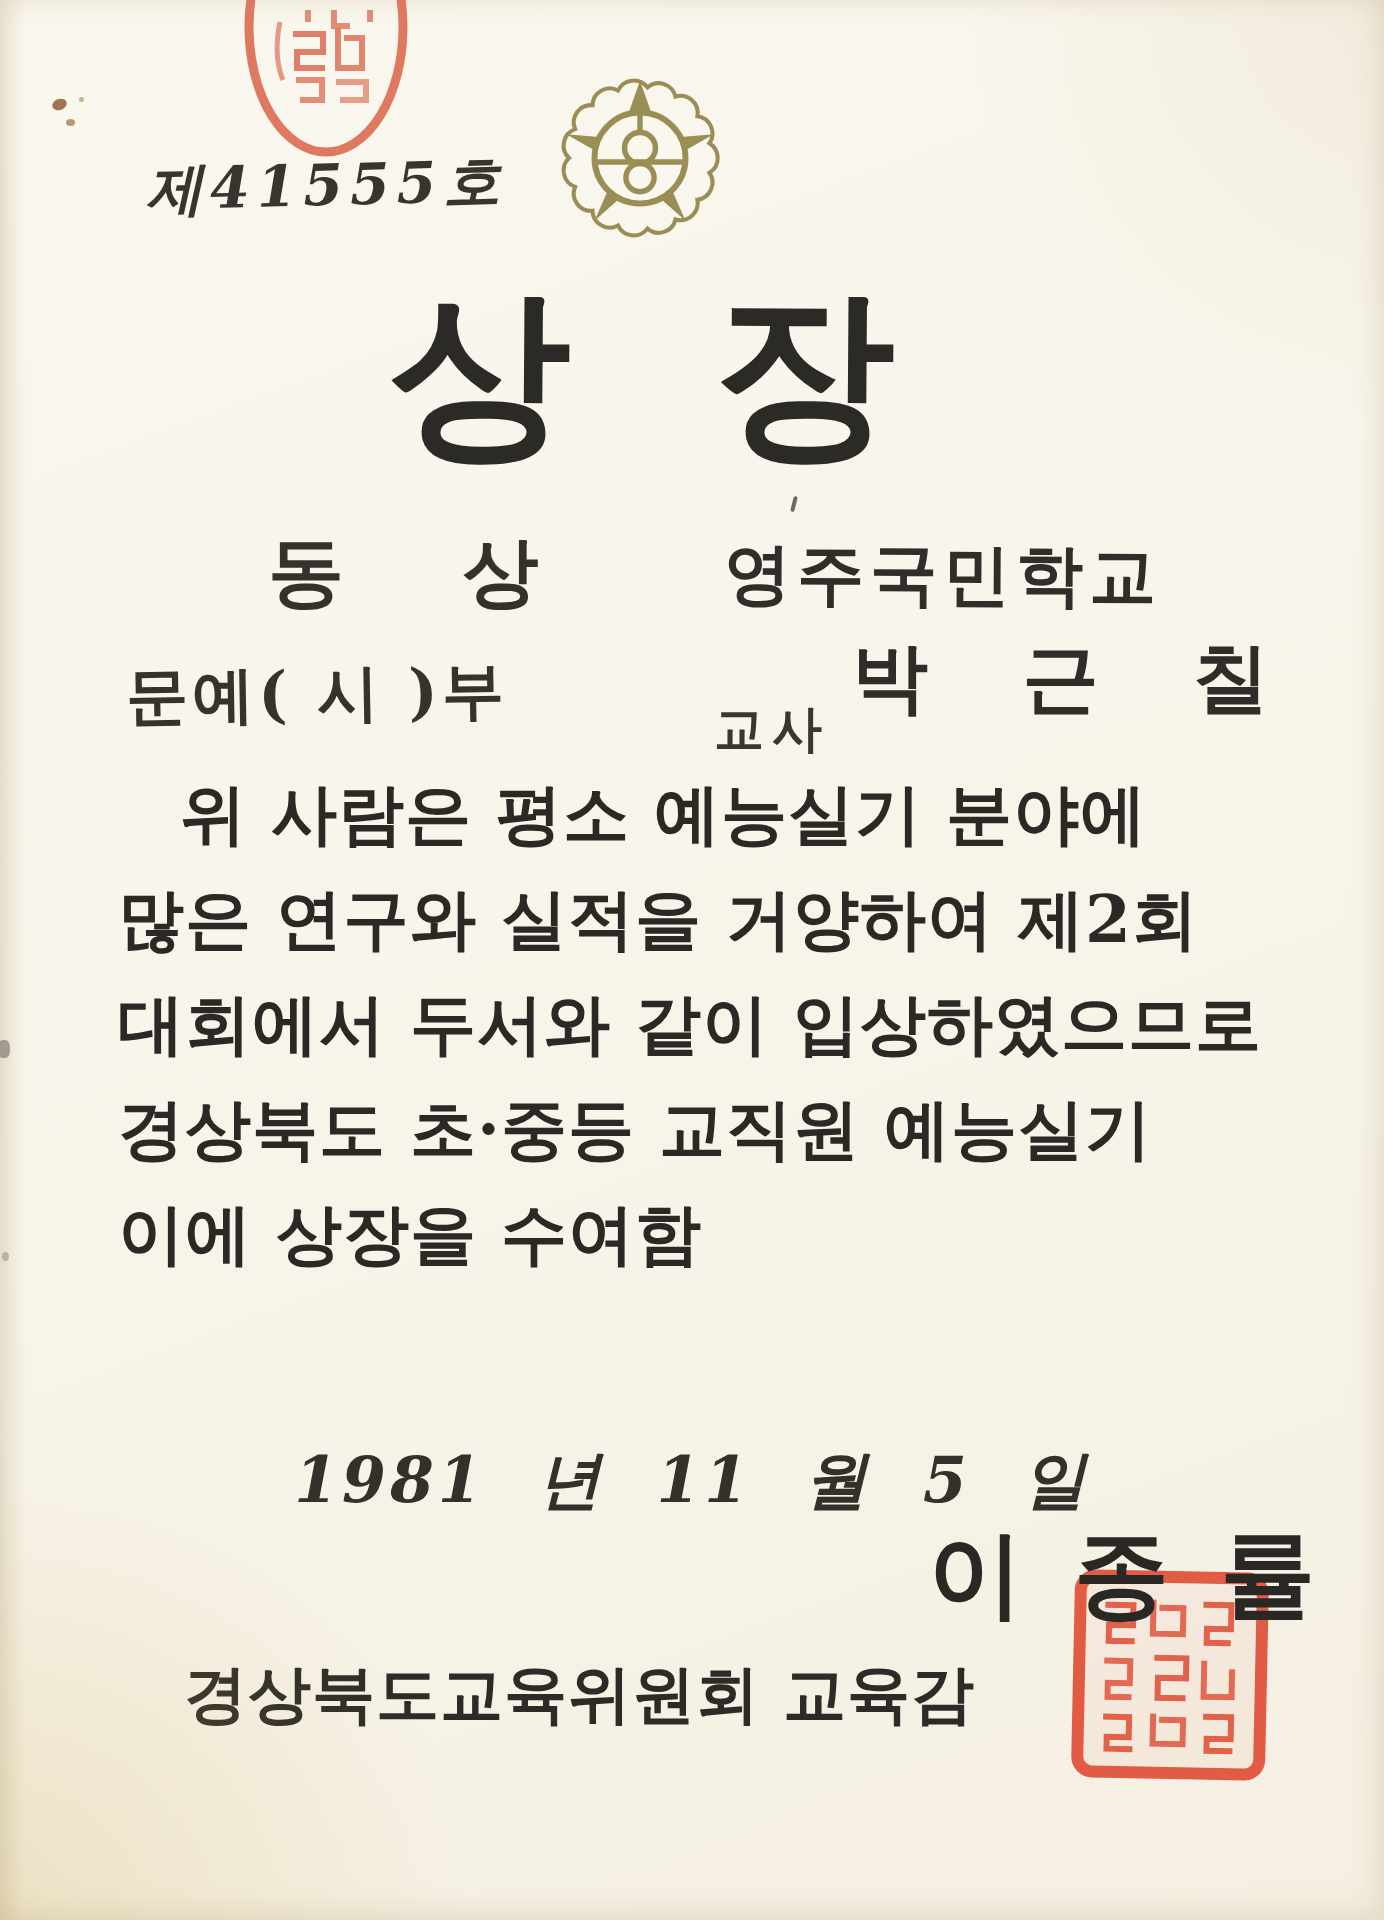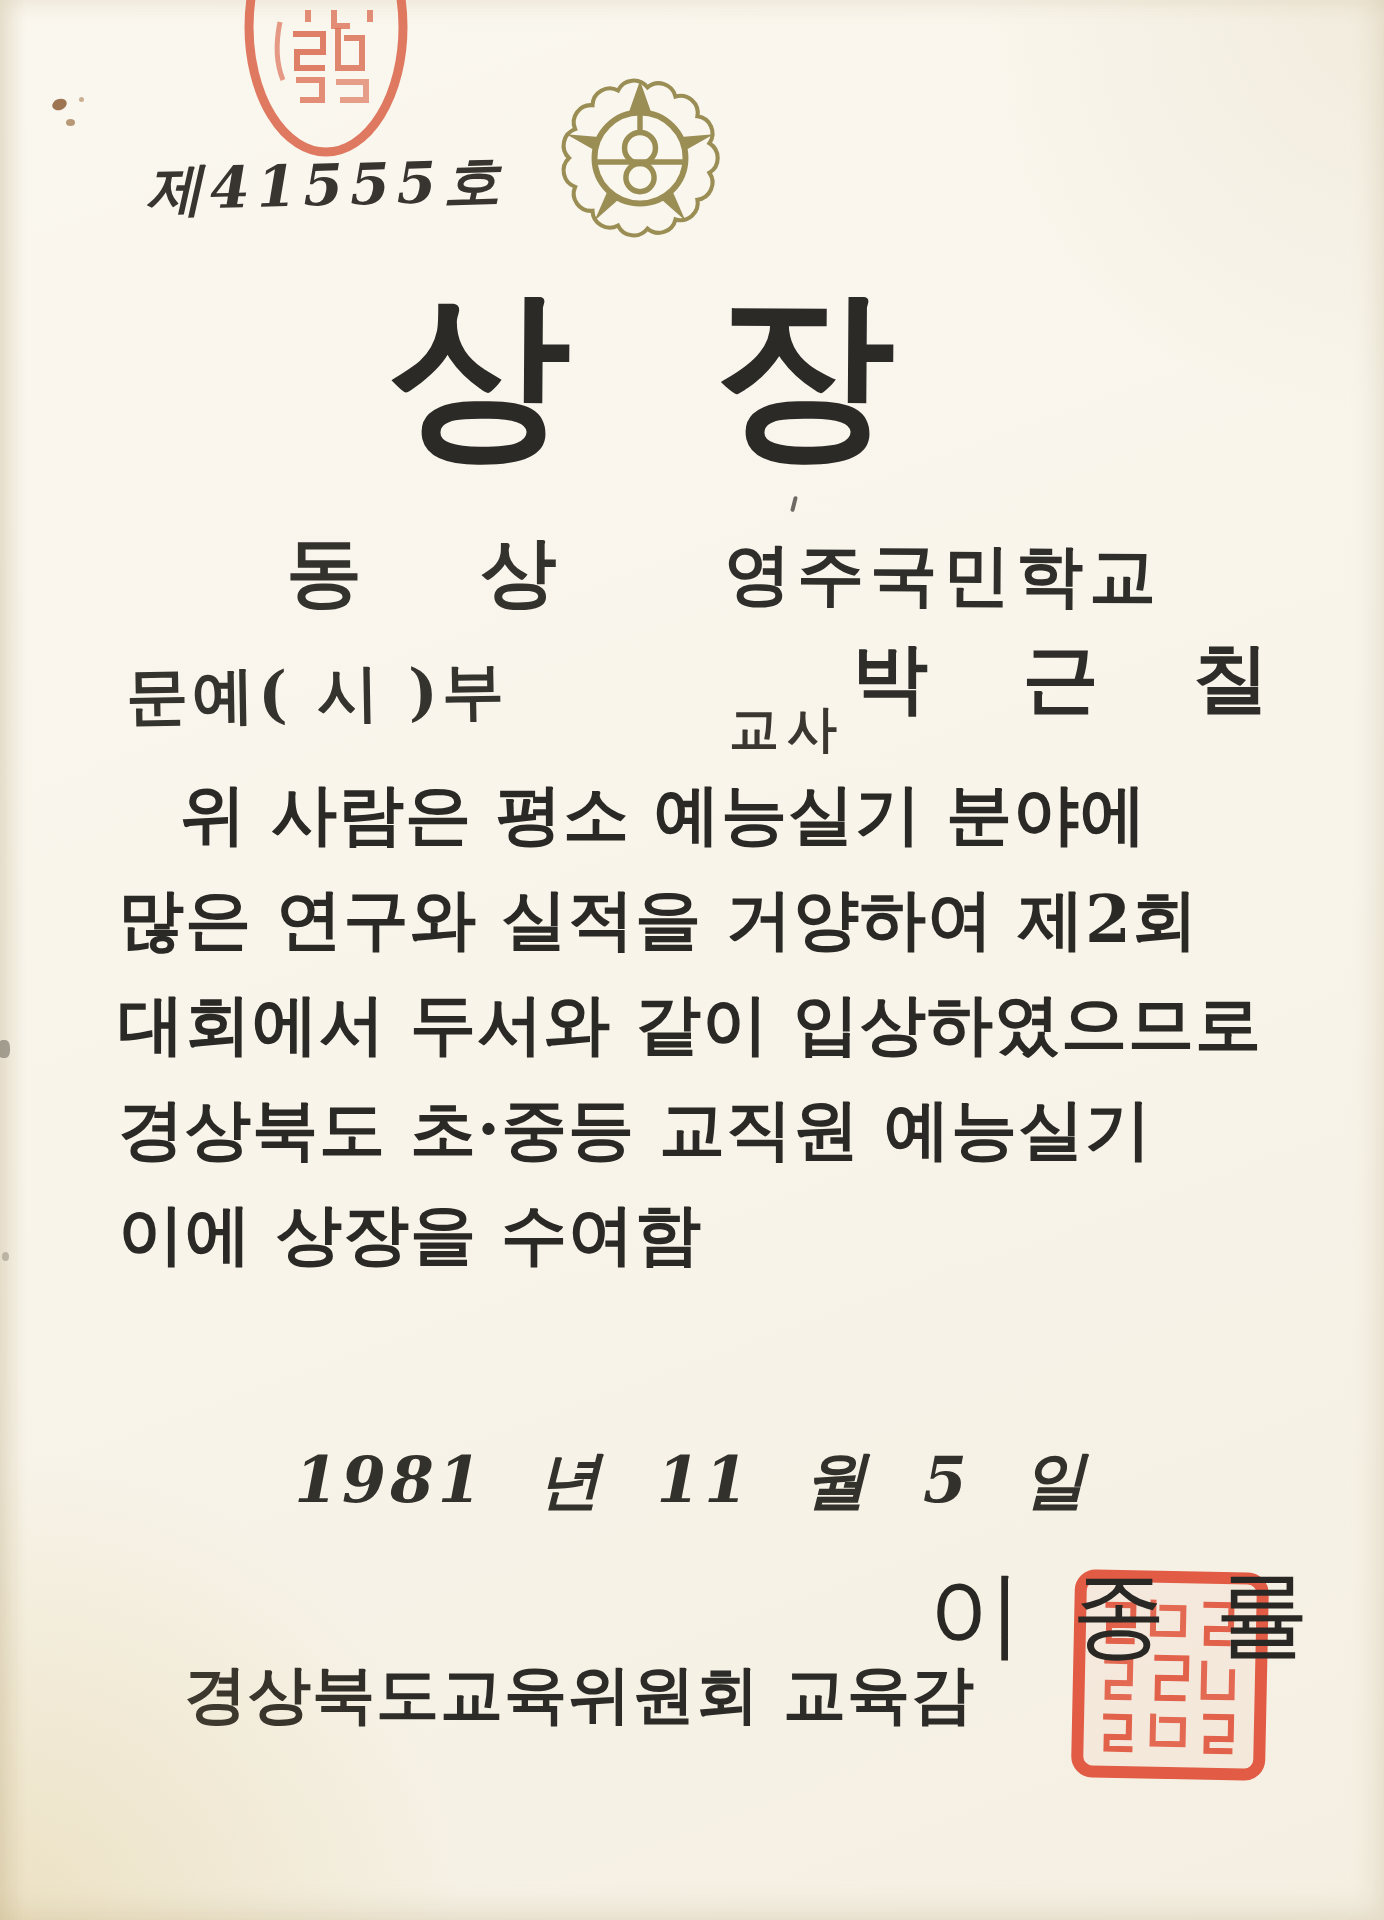--- a/index.html
+++ b/index.html
@@ -27,35 +27,35 @@
     left:0;top:272px;width:1284px;
     display:flex;justify-content:center;gap:142px;
     font-size:182px;font-weight:700;line-height:1.1;
     color:#2c2a26;
   }
   .title-row span{transform:rotate(.4deg);}
   
   .prize{
     left:268px;top:522px;
     font-size:76px;font-weight:700;letter-spacing:46px;
-    color:#34322d;white-space:nowrap;margin-left:18px;
+    color:#34322d;white-space:nowrap;
   }
   .school{
     left:724px;top:530px;
     font-size:67px;font-weight:700;letter-spacing:6px;
     color:#302e2a;white-space:nowrap;transform:rotate(.3deg);
   }
   
   .division{
     left:126px;top:652px;
     font-size:62px;font-weight:600;letter-spacing:4px;
     color:#35332e;white-space:nowrap;transform:rotate(-1deg);
   }
   .recipient-title{
-    left:729px;top:696px;
+    left:714px;top:696px;
     font-size:50px;font-weight:600;letter-spacing:8px;
     color:#3a3731;white-space:nowrap;
   }
   .recipient-name{
     left:852px;top:628px;
     font-size:76px;font-weight:700;letter-spacing:34px;
     color:#2f2d29;white-space:nowrap;
   }
   
   .body-text{
@@ -72,22 +72,22 @@
     font-size:63px;font-style:italic;font-weight:600;
     word-spacing:26px;letter-spacing:4px;color:#33312c;
   }
   
   .issuer{
     left:184px;top:1652px;
     font-size:63px;font-weight:700;letter-spacing:1px;
     color:#2d2b27;white-space:nowrap;
   }
   .signer-name{
-    left:928px;top:1552px;
-    font-size:95px;font-weight:400;letter-spacing:9px;
+    left:928px;top:1512px;
+    font-size:95px;font-weight:700;letter-spacing:9px;
     color:#2a2824;white-space:nowrap;z-index:5;
   }
   
   .top-seal{left:238px;top:-48px;width:176px;height:215px;z-index:2;}
   .emblem{left:549px;top:62px;width:182px;height:192px;}
   .name-seal{left:1072px;top:1570px;width:196px;height:210px;z-index:3;transform:rotate(1.2deg);}
   
   .stain{border-radius:50%;}
   .stain.s1{left:52px;top:99px;width:15px;height:11px;background:#7d4a1f;opacity:.75;transform:rotate(-20deg);}
   .stain.s2{left:66px;top:119px;width:9px;height:7px;background:#8a5a28;opacity:.6;}

